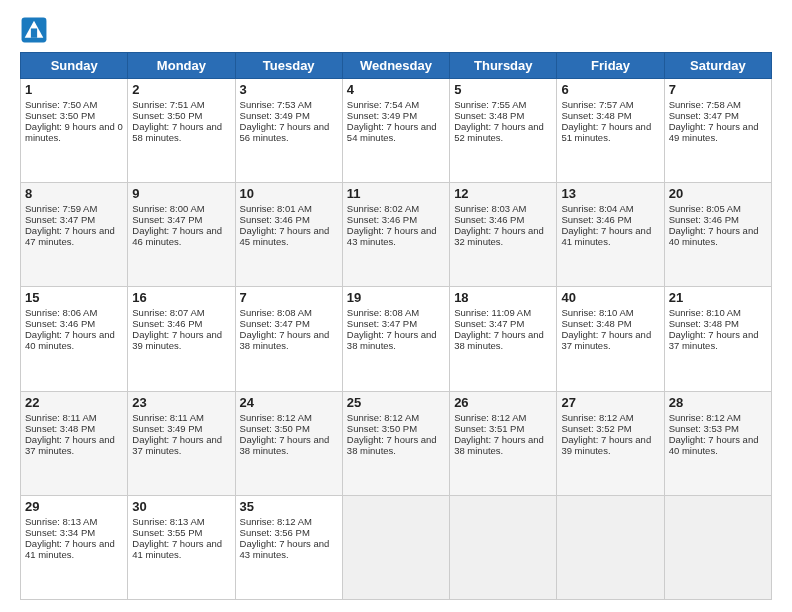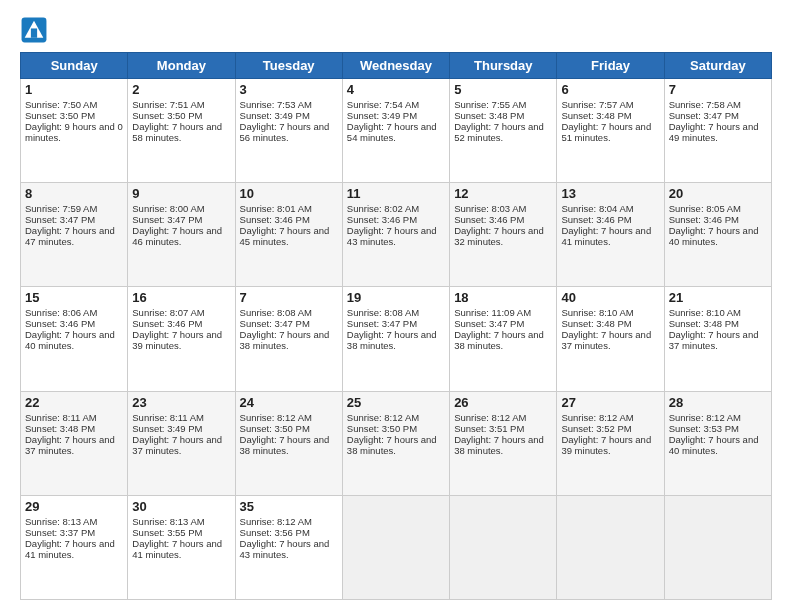--- a/index.html
+++ b/index.html
@@ -302,21 +302,21 @@
         <span class="day-num">28</span>
         <span>Sunrise: 8:12 AM</span><br>
         <span>Sunset: 3:53 PM</span><br>
         <span>Daylight: 7 hours and 40 minutes.</span>
       </td>
         </tr>
         <tr>
           <td>
         <span class="day-num">29</span>
         <span>Sunrise: 8:13 AM</span><br>
-        <span>Sunset: 3:37 PM</span><br>
+        <span>Sunset: 3:34 PM</span><br>
         <span>Daylight: 7 hours and 41 minutes.</span>
       </td>
           <td>
         <span class="day-num">30</span>
         <span>Sunrise: 8:13 AM</span><br>
         <span>Sunset: 3:55 PM</span><br>
         <span>Daylight: 7 hours and 41 minutes.</span>
       </td>
           <td>
         <span class="day-num">35</span>

